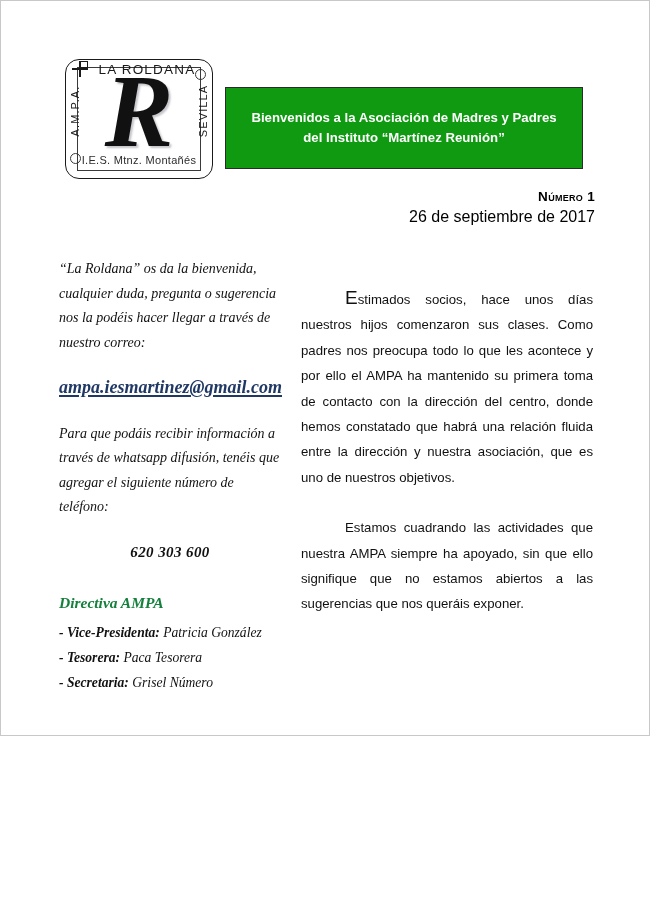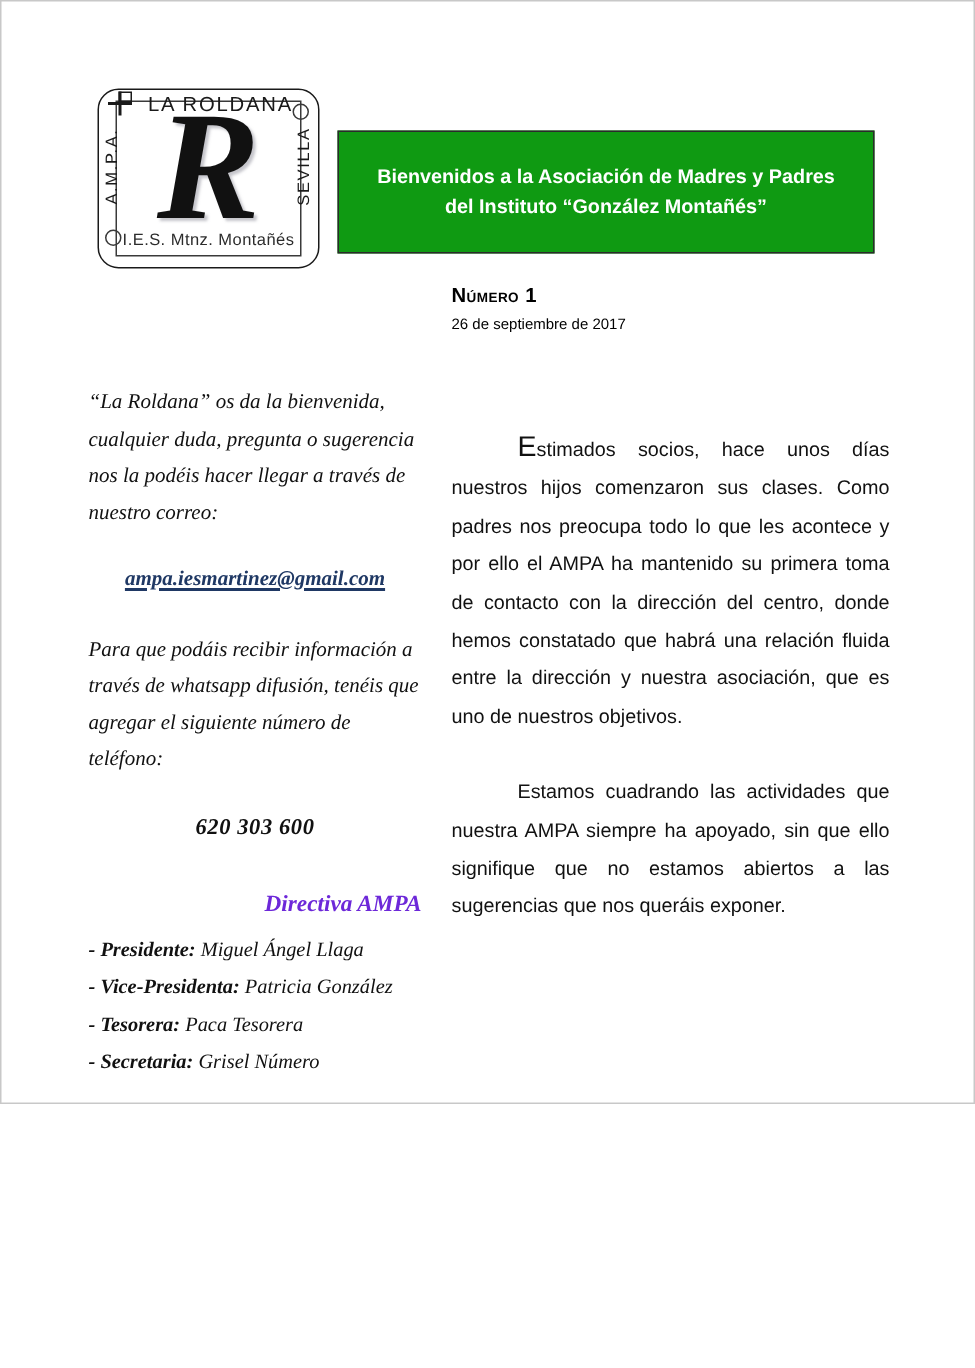--- a/index.html
+++ b/index.html
@@ -174,33 +174,33 @@
     padding: 0 8px;
   }
   .banner-text .l2 { display: block; }
 
   
   .issue-block {
     position: absolute;
     left: 300px;
     top: 186px;
     width: 294px;
-    text-align: left;
+    text-align: right;
     font-family: "Liberation Sans", sans-serif;
     color: #000000;
   }
   .issue-number {
     font-size: 13.5px;
     font-weight: 700;
     font-variant: small-caps;
     letter-spacing: 0.3px;
     line-height: 19px;
   }
   .issue-date {
-    font-size: 10px;
+    font-size: 16px;
     line-height: 21px;
   }
 
   
   .col-left {
     position: absolute;
     left: 58px;
     top: 256px;
     width: 222px;
     font-family: "Liberation Serif", "DejaVu Serif", serif;
@@ -230,46 +230,46 @@
   }
   .email-link {
     display: block;
     text-align: center;
     font-weight: 700;
     font-style: italic;
     color: #1f3864;
     text-decoration: underline;
     text-decoration-thickness: 1.5px;
     text-underline-offset: 2px;
-    font-size: 14px;
+    font-size: 18px;
     margin-top: 2px;
   }
   .phone {
     display: block;
     text-align: center;
     font-weight: 700;
     font-style: italic;
     font-size: 15px;
     letter-spacing: 0.4px;
     margin-top: 2px;
     color: #111111;
   }
 
   
   .board {
     margin-top: 26px;
   }
   .board-title {
-    text-align: right;
+    text-align: left;
     font-weight: 700;
     font-style: italic;
     font-size: 15.5px;
     line-height: 26px;
     margin-bottom: 4px;
-    color: #6d28d9;
+    color: #15803d;
   }
   .board-row {
     font-style: italic;
     font-size: 13.6px;
     line-height: 25px;
     text-align: left;
     white-space: nowrap;
     color: #111111;
   }
   .board-role {
@@ -313,21 +313,21 @@
       <div class="logo-title">LA ROLDANA</div>
       <div class="logo-r">R</div>
       <div class="logo-left-label">A.M.P.A.</div>
       <div class="logo-right-label">SEVILLA</div>
       <div class="logo-bottom-label">I.E.S. Mtnz. Montañés</div>
     </div>
 
     <div class="banner">
       <div class="banner-text">
         <span>Bienvenidos a la Asociación de Madres y Padres</span>
-        <span class="l2">del Instituto “González Montañés”</span>
+        <span class="l2">del Instituto “Martínez Reunión”</span>
       </div>
     </div>
 
     <div class="issue-block">
       <div class="issue-number">Número 1</div>
       <div class="issue-date">26 de septiembre de 2017</div>
     </div>
 
   </div>
 
@@ -336,24 +336,20 @@
     <p class="lblock align-right">“La Roldana” os da la bienvenida, cualquier duda, pregunta o sugerencia nos la podéis hacer llegar a través de nuestro correo:</p>
     <a class="email-link" href="#">ampa.iesmartinez@gmail.com</a>
 
     <p class="lblock align-right" style="margin-top:22px;">Para que podáis recibir información a través de whatsapp difusión, tenéis que agregar el siguiente número de teléfono:</p>
     <span class="phone">620 303 600</span>
 
 
     <div class="board">
       <div class="board-title">Directiva AMPA</div>
 
-      <div class="board-row">
-        <span class="board-role"><span>-</span> <span>Presidente:</span></span>
-        <span class="board-name">Miguel Ángel Llaga</span>
-      </div>
 
       <div class="board-row">
         <span class="board-role"><span>-</span> <span>Vice-Presidenta:</span></span>
         <span class="board-name">Patricia González</span>
       </div>
 
       <div class="board-row">
         <span class="board-role"><span>-</span> <span>Tesorera:</span></span>
         <span class="board-name">Paca Tesorera</span>
       </div>

